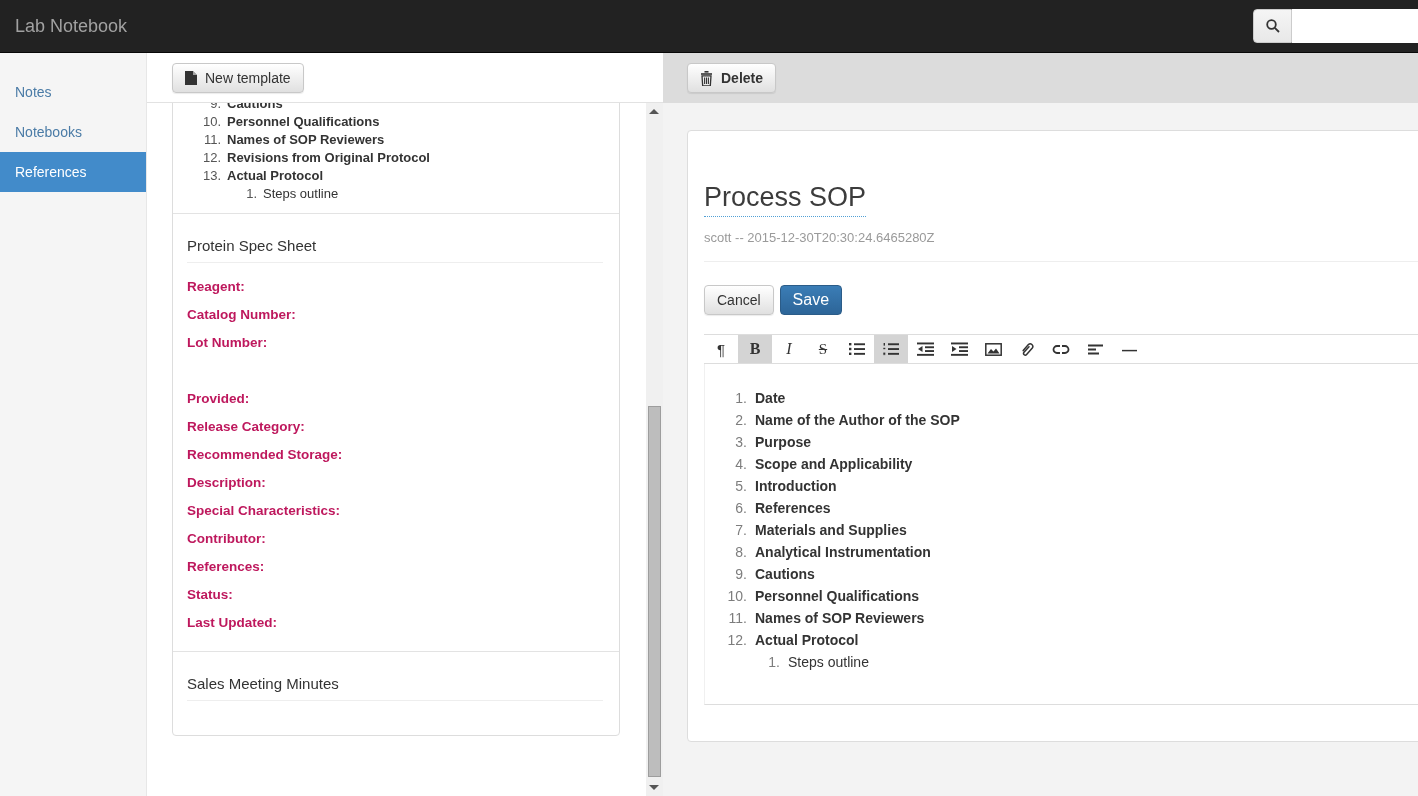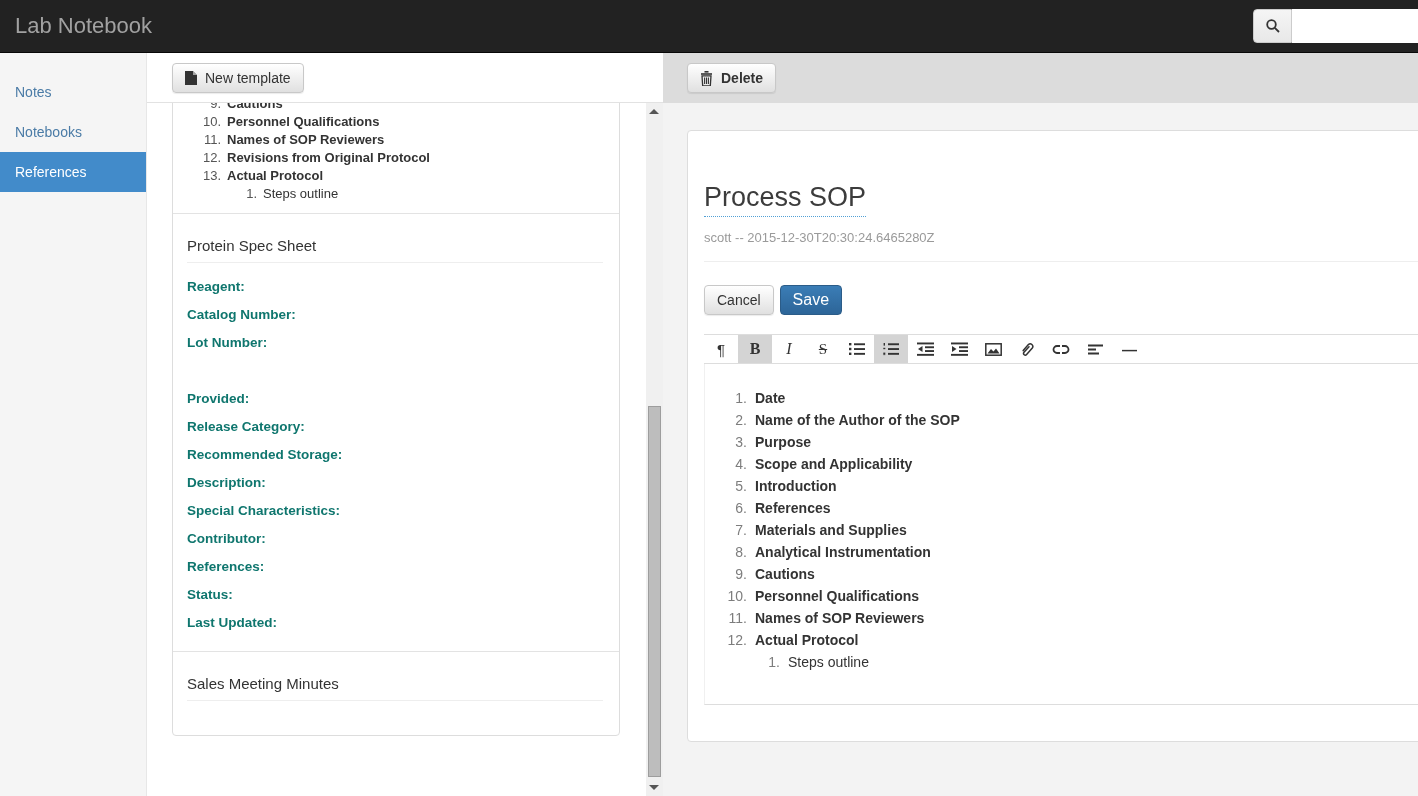--- a/index.html
+++ b/index.html
@@ -6,21 +6,21 @@
   html,body { margin:0; padding:0; }
   body {
     width:1418px; height:796px; overflow:hidden; position:relative;
     background:#fff; font-family:"Liberation Sans", sans-serif; color:#333;
   }
 
   
   .navbar { position:absolute; top:0; left:0; width:100%; height:53px;
     background:#222; border-bottom:1px solid #080808; z-index:20; }
   .brand { position:absolute; left:15px; top:0; line-height:52px;
-    color:#a1a1a1; font-size:22px; text-decoration:none; cursor:pointer; }
+    color:#a1a1a1; font-size:18px; text-decoration:none; cursor:pointer; }
   .search-group { position:absolute; left:1253px; top:9px; height:34px; display:flex; }
   .search-btn { width:39px; height:34px; border:1px solid #ccc; border-right:1px solid #ccc;
     border-radius:4px 0 0 4px; background:linear-gradient(#f5f5f5,#e8e8e8);
     display:flex; align-items:center; justify-content:center; cursor:pointer; padding:0; }
   .search-input { width:170px; height:34px; border:1px solid #fff; border-left:none;
     background:#fff; padding:6px 12px; font-size:14px; outline:none; }
 
   
   .sidebar { position:absolute; top:53px; left:0; width:147px; bottom:0;
     background:#f5f5f5; border-right:1px solid #e7e7e7; padding-top:19px; }
@@ -46,21 +46,21 @@
   .tnum  { width:40px; min-width:40px; text-align:right; padding-right:6px; color:#555; }
   .tlabel{ font-weight:bold; color:#333; white-space:nowrap; }
   .trow.sub .tnum { width:76px; min-width:76px; }
   .trow.sub .tlabel { font-weight:normal; }
 
   .sec-divider { border-top:1px solid #e3e3e3; }
 
   .sec-body { padding:14px; cursor:pointer; }
   .sec-title { font-size:15px; font-weight:normal; color:#333; margin:9px 0 8px 0; }
   .sec-rule { border:none; border-top:1px solid #eee; margin:0 2px 10px 0; }
-  .spec-field { min-height:28px; line-height:28px; font-size:13.5px; font-weight:bold; color:#0f766e; }
+  .spec-field { min-height:28px; line-height:28px; font-size:13.5px; font-weight:bold; color:#be185d; }
   .sec-last { padding-bottom:24px; }
 
   
   .vscroll { position:absolute; top:0; right:0; bottom:0; width:17px; background:#f0f0f0; }
   .scroll-arrow { position:absolute; left:0; width:17px; height:16px; cursor:pointer; }
   .scroll-arrow:before { content:""; position:absolute; left:3px; }
   .arr-up { top:0; }
   .arr-up:before { top:6px; border-left:5px solid transparent; border-right:5px solid transparent;
     border-bottom:5px solid #555; }
   .arr-down { bottom:0; }

